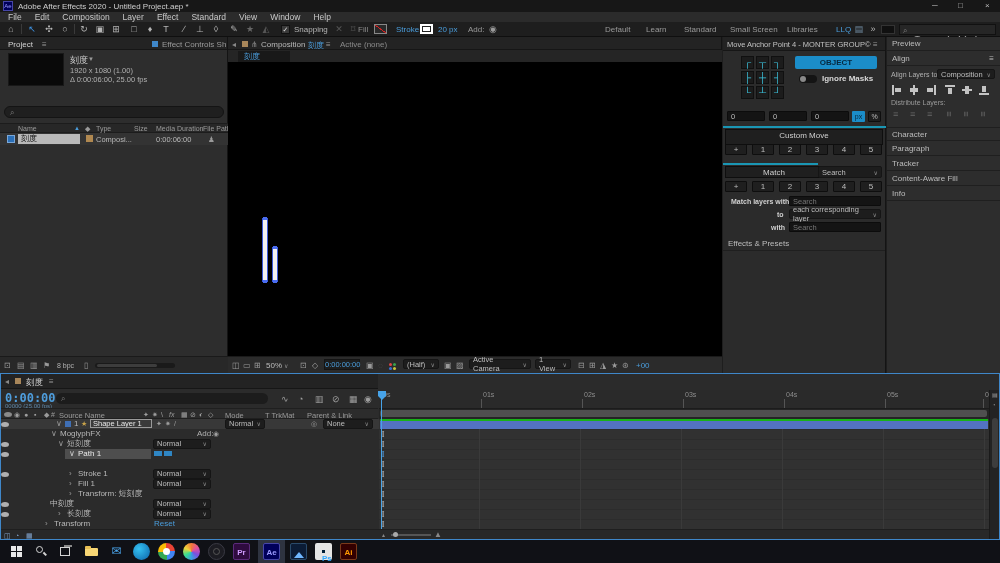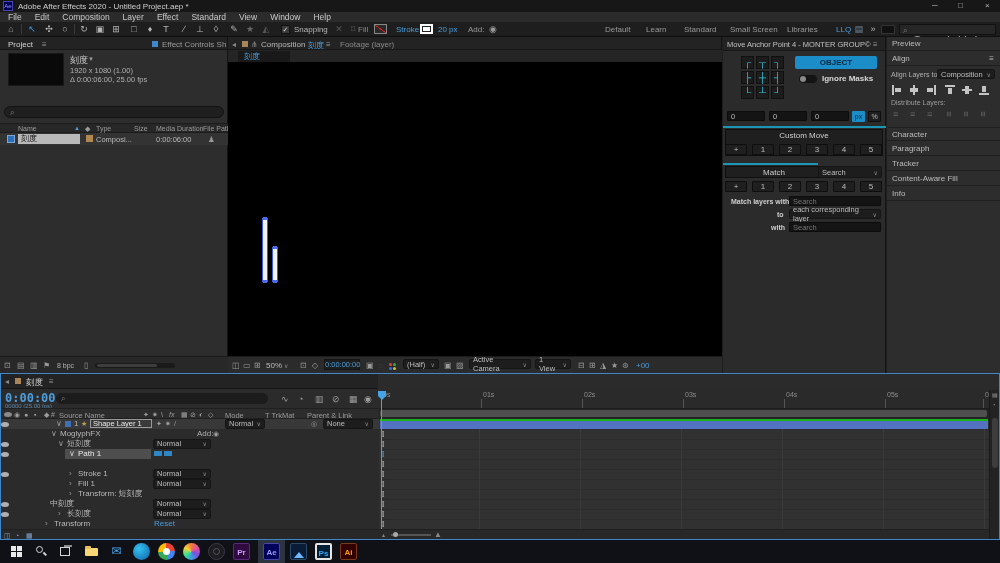--- a/index.html
+++ b/index.html
@@ -151,21 +151,21 @@
   </div>
 
   <div class="panel" style="left:228px;top:37px;width:494px;height:336px;border-right:1px solid #141414">
     <div class="tabstrip">
       <span class="tx" style="left:4px;top:3px;color:#888">◂</span>
       <span class="abs" style="left:14px;top:4px;width:6px;height:6px;background:#a8865a"></span>
       <span class="tx" style="left:23px;top:3px;color:#888">⋔</span>
       <span class="tx" style="left:33px;top:3px;color:#b8b8b8">Composition</span>
       <span class="tx" style="left:80px;top:3px;color:#4a9ddc">刻度</span>
       <span class="tx" style="left:98px;top:3px">≡</span>
-      <span class="tx" style="left:112px;top:3px;color:#8a8a8a">Footage (layer)</span>
+      <span class="tx" style="left:112px;top:3px;color:#8a8a8a">Active (none)</span>
     </div>
     <div class="abs" style="left:0;top:13px;width:494px;height:12px;background:#252525">
       <span class="abs" style="left:10px;top:1px;width:52px;height:11px;background:#191919;color:#4a9ddc;font-size:8px;line-height:11px;padding-left:6px">刻度</span>
     </div>
     <div class="abs" style="left:0;top:25px;width:494px;height:294px;background:#000">
       <div class="abs" style="left:35px;top:157px;width:4px;height:62px;background:#f2f2f2;outline:1px solid #3b5bd8"></div>
       <span class="abs" style="left:34.5px;top:155px;width:4px;height:3px;background:#4a6cf0"></span>
       <span class="abs" style="left:34.5px;top:218px;width:4px;height:3px;background:#4a6cf0"></span>
       <div class="abs" style="left:45px;top:186px;width:4px;height:33px;background:#f2f2f2;outline:1px solid #3b5bd8"></div>
       <span class="abs" style="left:44.5px;top:184px;width:4px;height:3px;background:#4a6cf0"></span>
@@ -226,21 +226,21 @@
     <span class="abs" style="left:76px;top:38px;width:18px;height:8px;background:#141414;border-radius:4px">
         <i class="abs" style="left:1px;top:1px;width:6px;height:6px;border-radius:50%;background:#8a8a8a"></i>
       </span>
     <span class="tx" style="left:99px;top:37px;font-size:8px;font-weight:bold;color:#d8d8d8">Ignore Masks</span>
     <input class="inp" style="left: 4px; top: 74px; width: 38px;" value="0">
     <input class="inp" style="left: 46px; top: 74px; width: 38px;" value="0">
     <input class="inp" style="left: 88px; top: 74px; width: 38px;" value="0">
     <span class="abs" style="left:129px;top:74px;width:13px;height:11px;background:#1b8dc9;color:#05283f;font-size:7px;text-align:center;line-height:11px;border-radius:1px">px</span>
     <span class="abs" style="left:145px;top:74px;width:13px;height:11px;background:#1f1f1f;border:1px solid #0e0e0e;color:#bdbdbd;font-size:7px;text-align:center;line-height:10px;border-radius:1px">%</span>
     <div class="abs" style="left:0;top:89px;width:163px;height:2px;background:#1a96b4"></div>
-    <span class="abs" style="left:2px;top:92px;width:158px;height:27px;background:#1f1f1f;border:1px solid #0e0e0e;color:#cfcfcf;font-size:8px;text-align:center;line-height:11px">Custom Move</span>
+    <span class="abs" style="left:2px;top:92px;width:158px;height:16px;background:#1f1f1f;border:1px solid #0e0e0e;color:#cfcfcf;font-size:8px;text-align:center;line-height:11px">Custom Move</span>
     <span class="nb" style="left:2px;top:107px">+</span>
     <span class="nb" style="left:29px;top:107px">1</span>
     <span class="nb" style="left:56px;top:107px">2</span>
     <span class="nb" style="left:83px;top:107px">3</span>
     <span class="nb" style="left:110px;top:107px">4</span>
     <span class="nb" style="left:137px;top:107px">5</span>
     <div class="abs" style="left:0;top:126px;width:95px;height:2px;background:#1a96b4"></div>
     <span class="abs" style="left:2px;top:129px;width:98px;height:12px;background:#1f1f1f;border:1px solid #0e0e0e;color:#cfcfcf;font-size:8px;text-align:center;line-height:11px">Match</span>
     <span class="dd" style="left:95px;top:129px;width:64px;height:12px">
         <span>Search</span>
@@ -254,20 +254,21 @@
     <span class="nb" style="left:137px;top:144px">5</span>
     <span class="tx" style="left:8px;top:161px;font-size:7px;font-weight:bold;color:#d0d0d0">Match layers with</span>
     <input class="inp" style="left: 66px; top: 159px; width: 92px; color: rgb(119, 119, 119);" placeholder="Search">
     <span class="tx" style="left:54px;top:174px;font-size:7px;font-weight:bold;color:#d0d0d0">to</span>
     <span class="dd" style="left:66px;top:172px;width:92px">
         <span>each corresponding layer</span>
         <span class="caret">∨</span>
       </span>
     <span class="tx" style="left:48px;top:187px;font-size:7px;font-weight:bold;color:#d0d0d0">with</span>
     <input class="inp" style="left: 66px; top: 185px; width: 92px; color: rgb(119, 119, 119);" placeholder="Search">
+    <div class="ph" style="top:200px"><span>Effects &amp; Presets</span></div>
   </div>
 
   <div class="panel" style="left:887px;top:37px;width:113px;height:336px;background:#2d2d2d">
     <div class="ph" style="top:0"><span>Preview</span></div>
     <div class="ph" style="top:15px"><span>Align</span><span class="tx" style="right:6px;top:0">≡</span></div>
     <span class="tx" style="left:4px;top:34px;font-size:7px;color:#b0b0b0">Align Layers to:</span>
     <span class="dd" style="left:50px;top:32px;width:58px">
         <span>Composition</span>
         <span class="caret">∨</span>
       </span>
@@ -509,17 +510,17 @@
     <span class="tb-ic" style="left:183px;background:conic-gradient(#f2793a,#e04f9e,#7a4fe0,#3a9de0,#3ae08f,#f2d43a,#f2793a);border-radius:50%"></span>
     <span class="tb-ic" style="left:208px;background:#1c1c22;border:1px solid #3a3a44;border-radius:50%">
         <i class="abs" style="left:4px;top:4px;width:7px;height:7px;border:1px solid #555;border-radius:50%"></i>
       </span>
     <span class="tb-ic adobe" style="left:233px;background:#2f0b3f;border:1px solid #5a2a7a;color:#d19dff">Pr</span>
     <span class="abs" style="left:258px;top:0;width:27px;height:23px;background:#2e3340"></span>
     <span class="tb-ic adobe" style="left:263px;background:#00005b;border:1px solid #4646a8;color:#9b9bff">Ae</span>
     <span class="tb-ic" style="left:290px;background:#0b1c36;border:1px solid #2a4a6a">
         <i class="abs" style="left:3px;top:8px;width:0;height:0;border-left:5px solid transparent;border-right:5px solid transparent;border-bottom:6px solid #6fb7ff"></i>
       </span>
-    <span class="tb-ic adobe" style="left:315px;background:#001e36;border:2px solid #e5e5e5;color:#31a8ff">Ps</span>
+    <span class="tb-ic adobe" style="left:315px;background:#001e36;border:7px solid #e5e5e5;color:#31a8ff">Ps</span>
     <span class="tb-ic adobe" style="left:340px;background:#330000;border:1px solid #7a3a1a;color:#ff9a00">Ai</span>
   </div>
 
 </div>
 
 </body></html>

